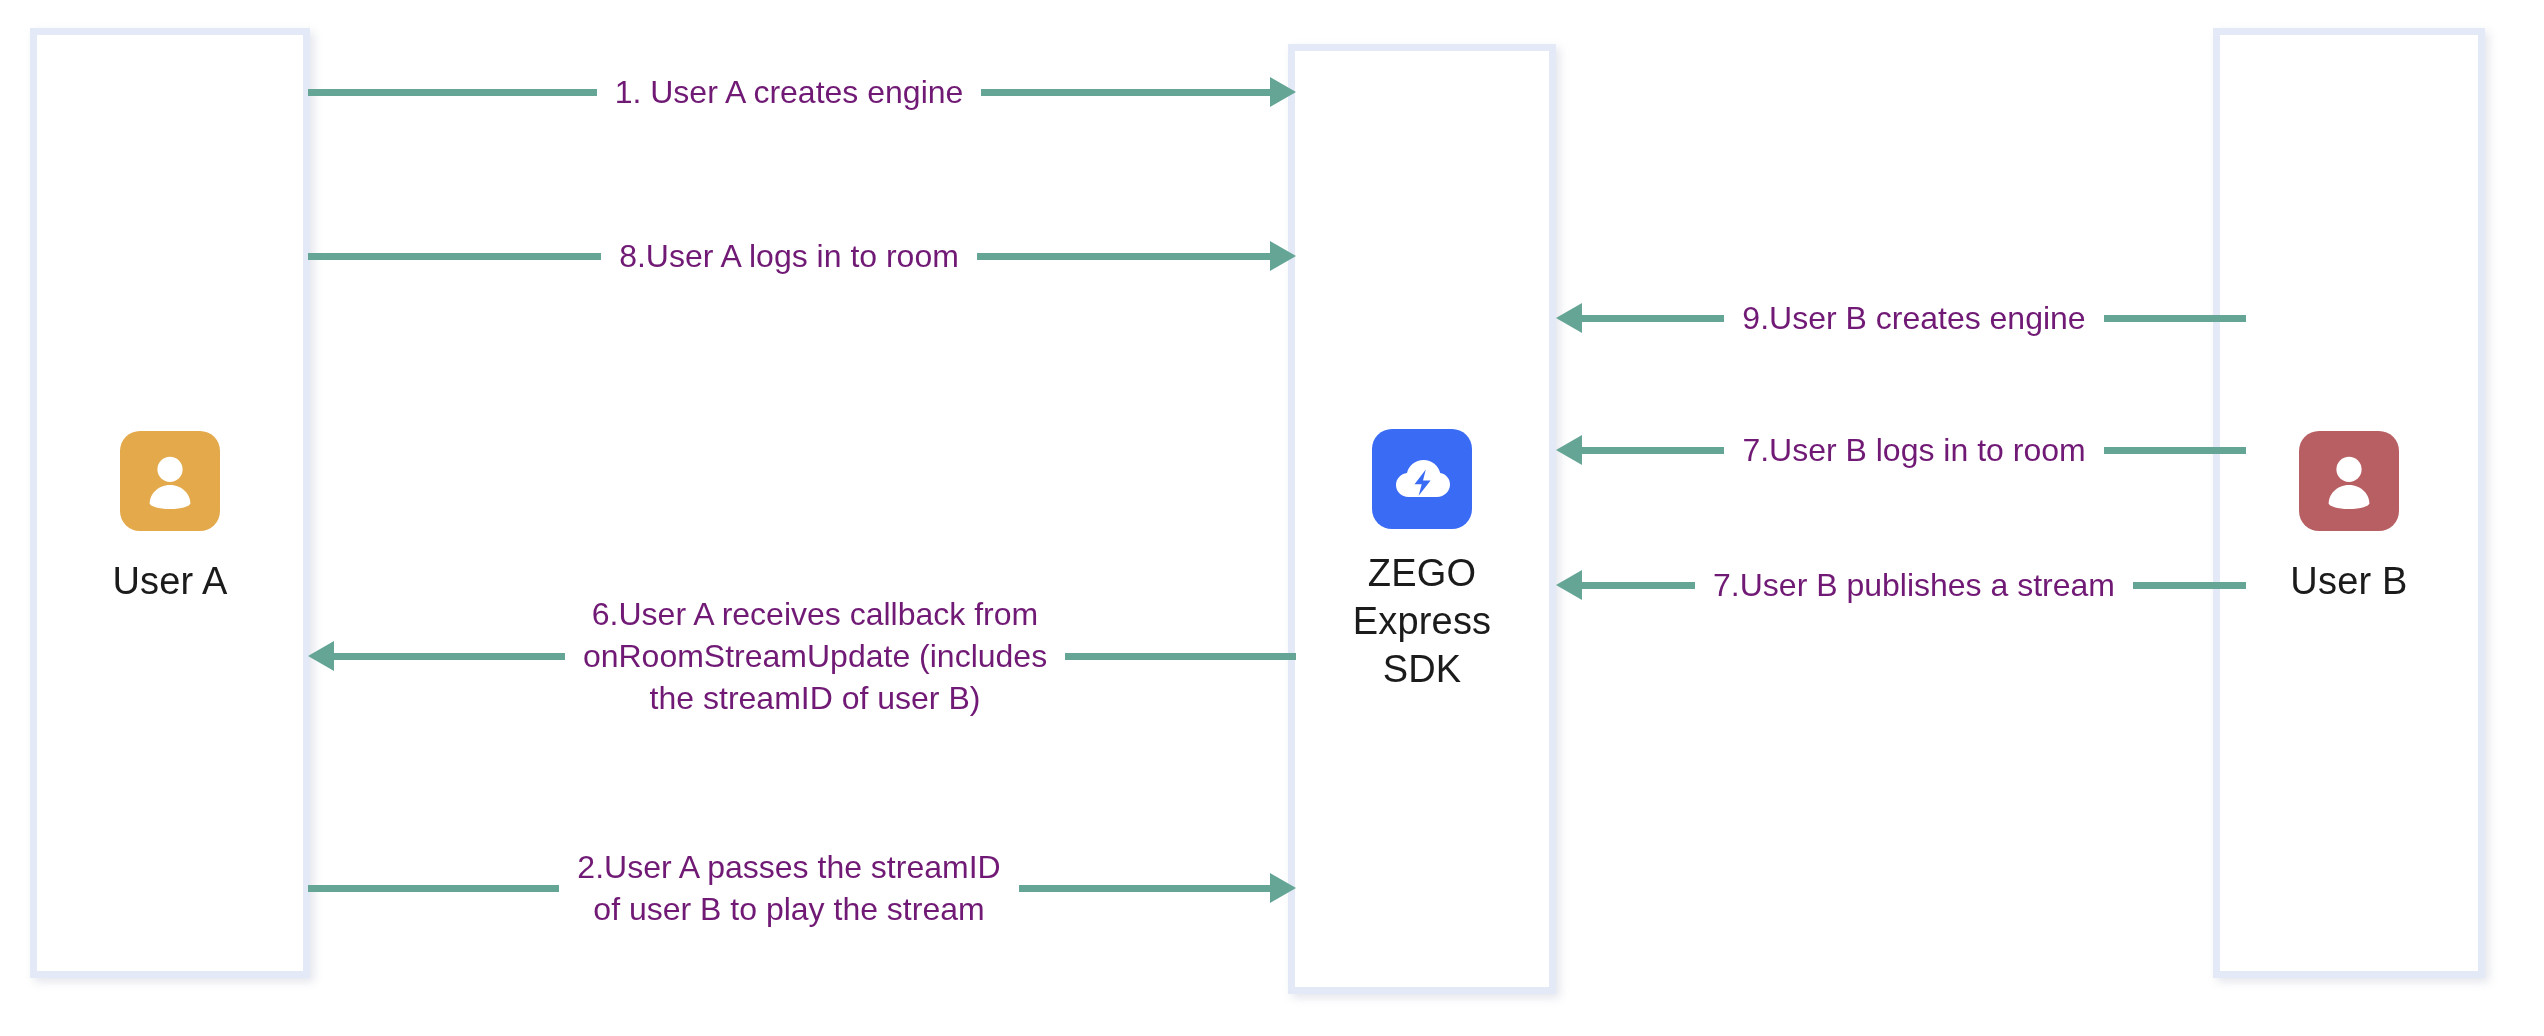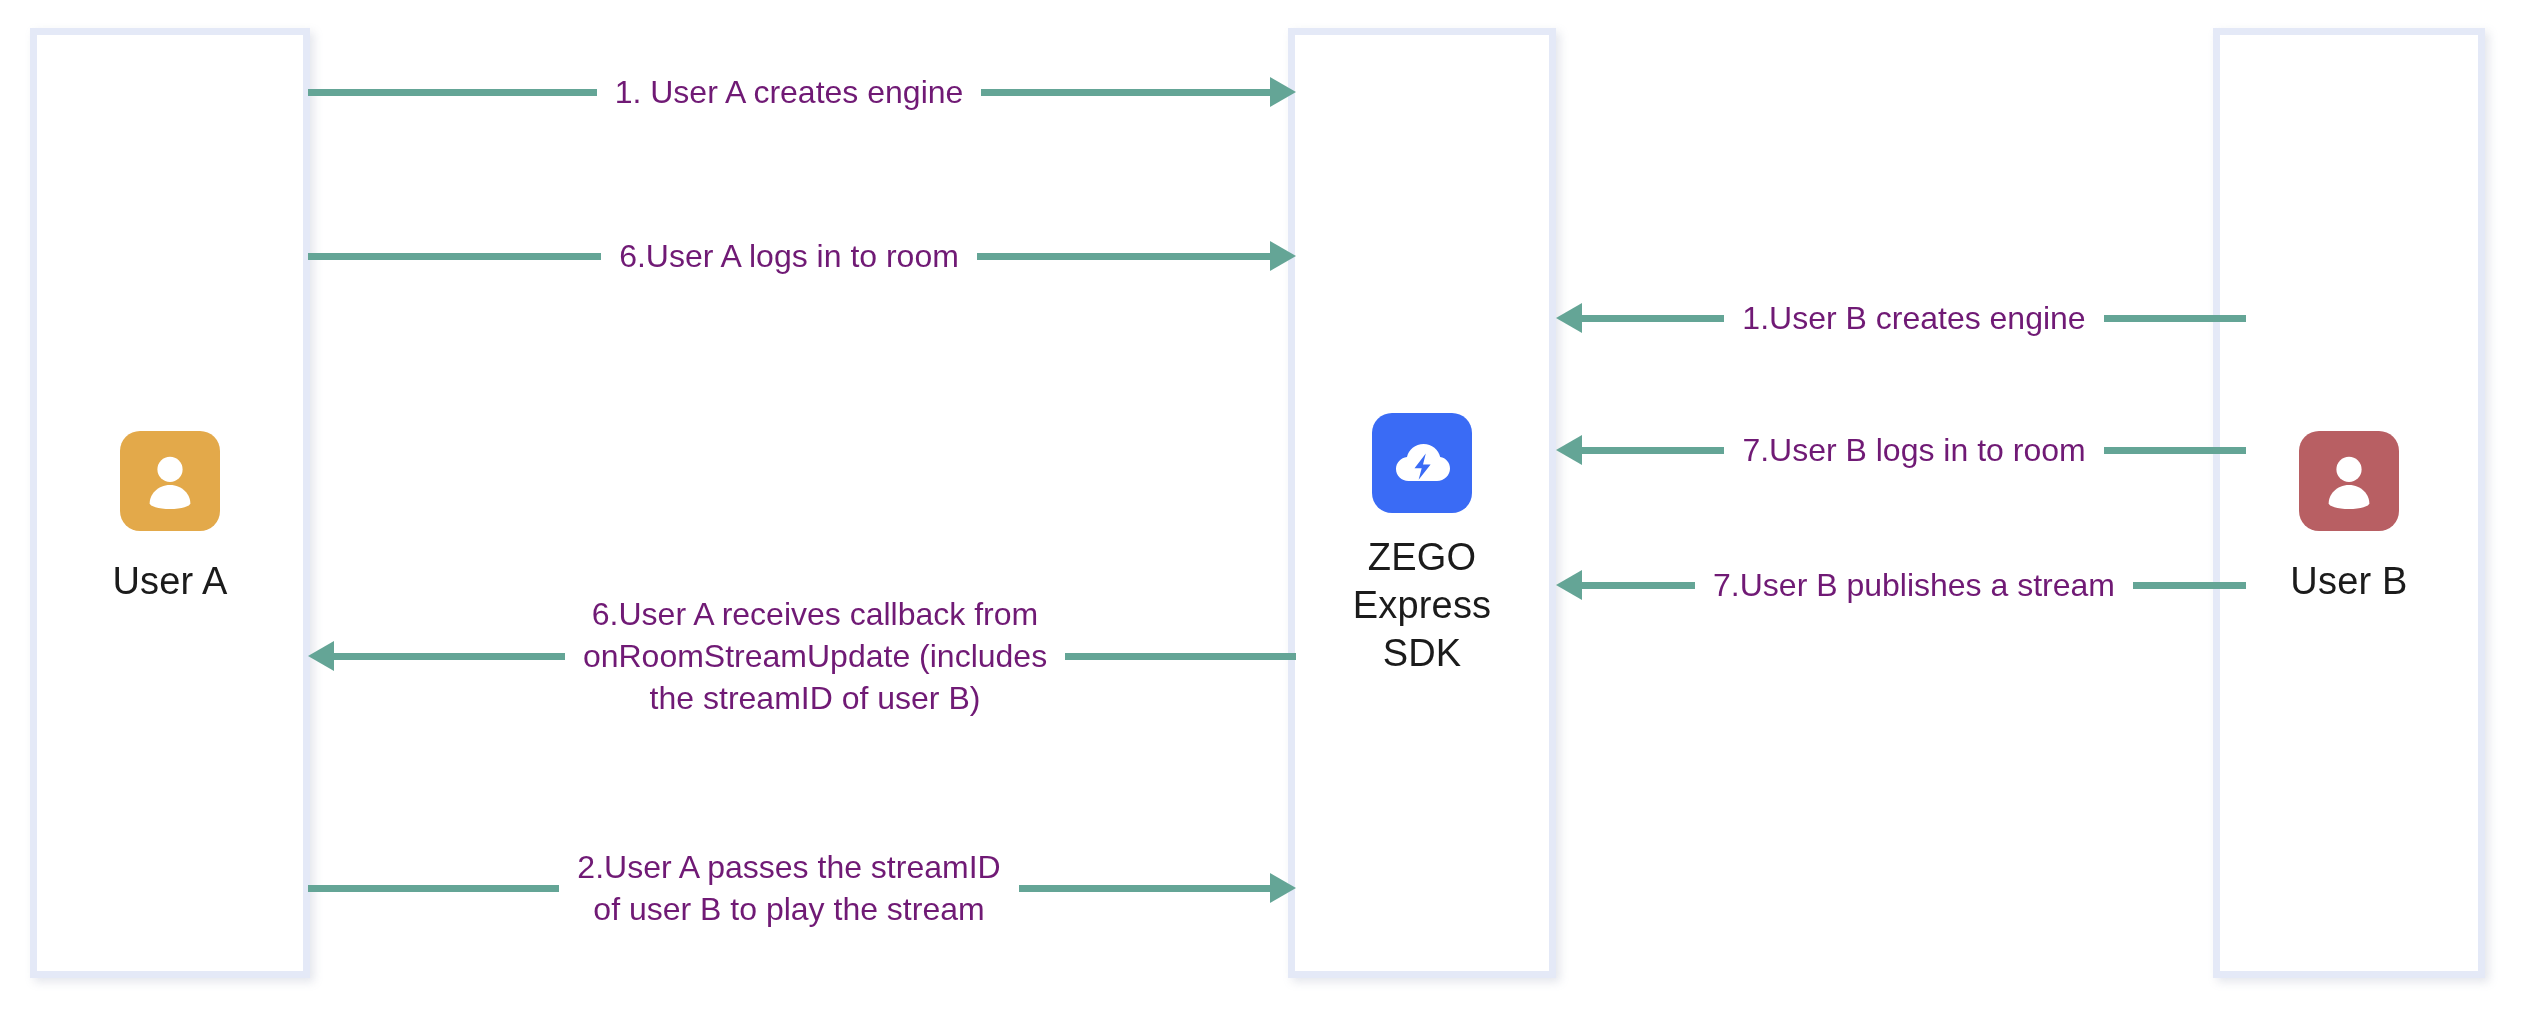--- a/index.html
+++ b/index.html
@@ -22,21 +22,21 @@
 
   
   .lifeline {
     position: absolute;
     background: #ffffff;
     border: 7px solid #e4e9f7;
     box-sizing: border-box;
     box-shadow: 4px 4px 9px rgba(120,130,160,0.20);
   }
   #lifeline-a  { left: 30px;   top: 28px; width: 280px; height: 950px; }
-  #lifeline-sdk{ left: 1288px; top: 28px; width: 268px; height: 950px; }
+  #lifeline-sdk{ left: 1288px; top: 44px; width: 268px; height: 950px; }
   #lifeline-b  { left: 2213px; top: 28px; width: 272px; height: 950px; }
 
   
   .actor {
     position: absolute;
     display: flex;
     flex-direction: column;
     align-items: center;
     width: 100%;
     left: 0;
@@ -150,29 +150,29 @@
 
   <div class="msg" style="left:308px; top:92px; width:988px;">
     <div class="seg seg-flex"></div>
     <div class="msg-text">1. User A creates engine</div>
     <div class="seg seg-flex"></div>
     <div class="head head-right"></div>
   </div>
 
   <div class="msg" style="left:308px; top:256px; width:988px;">
     <div class="seg seg-flex"></div>
-    <div class="msg-text">6.User A logs in to room</div>
+    <div class="msg-text">8.User A logs in to room</div>
     <div class="seg seg-flex"></div>
     <div class="head head-right"></div>
   </div>
 
   <div class="msg" style="left:1556px; top:318px; width:690px;">
     <div class="head head-left"></div>
     <div class="seg seg-flex"></div>
-    <div class="msg-text">1.User B creates engine</div>
+    <div class="msg-text">9.User B creates engine</div>
     <div class="seg seg-flex"></div>
   </div>
 
   <div class="msg" style="left:1556px; top:450px; width:690px;">
     <div class="head head-left"></div>
     <div class="seg seg-flex"></div>
     <div class="msg-text">7.User B logs in to room</div>
     <div class="seg seg-flex"></div>
   </div>
 

